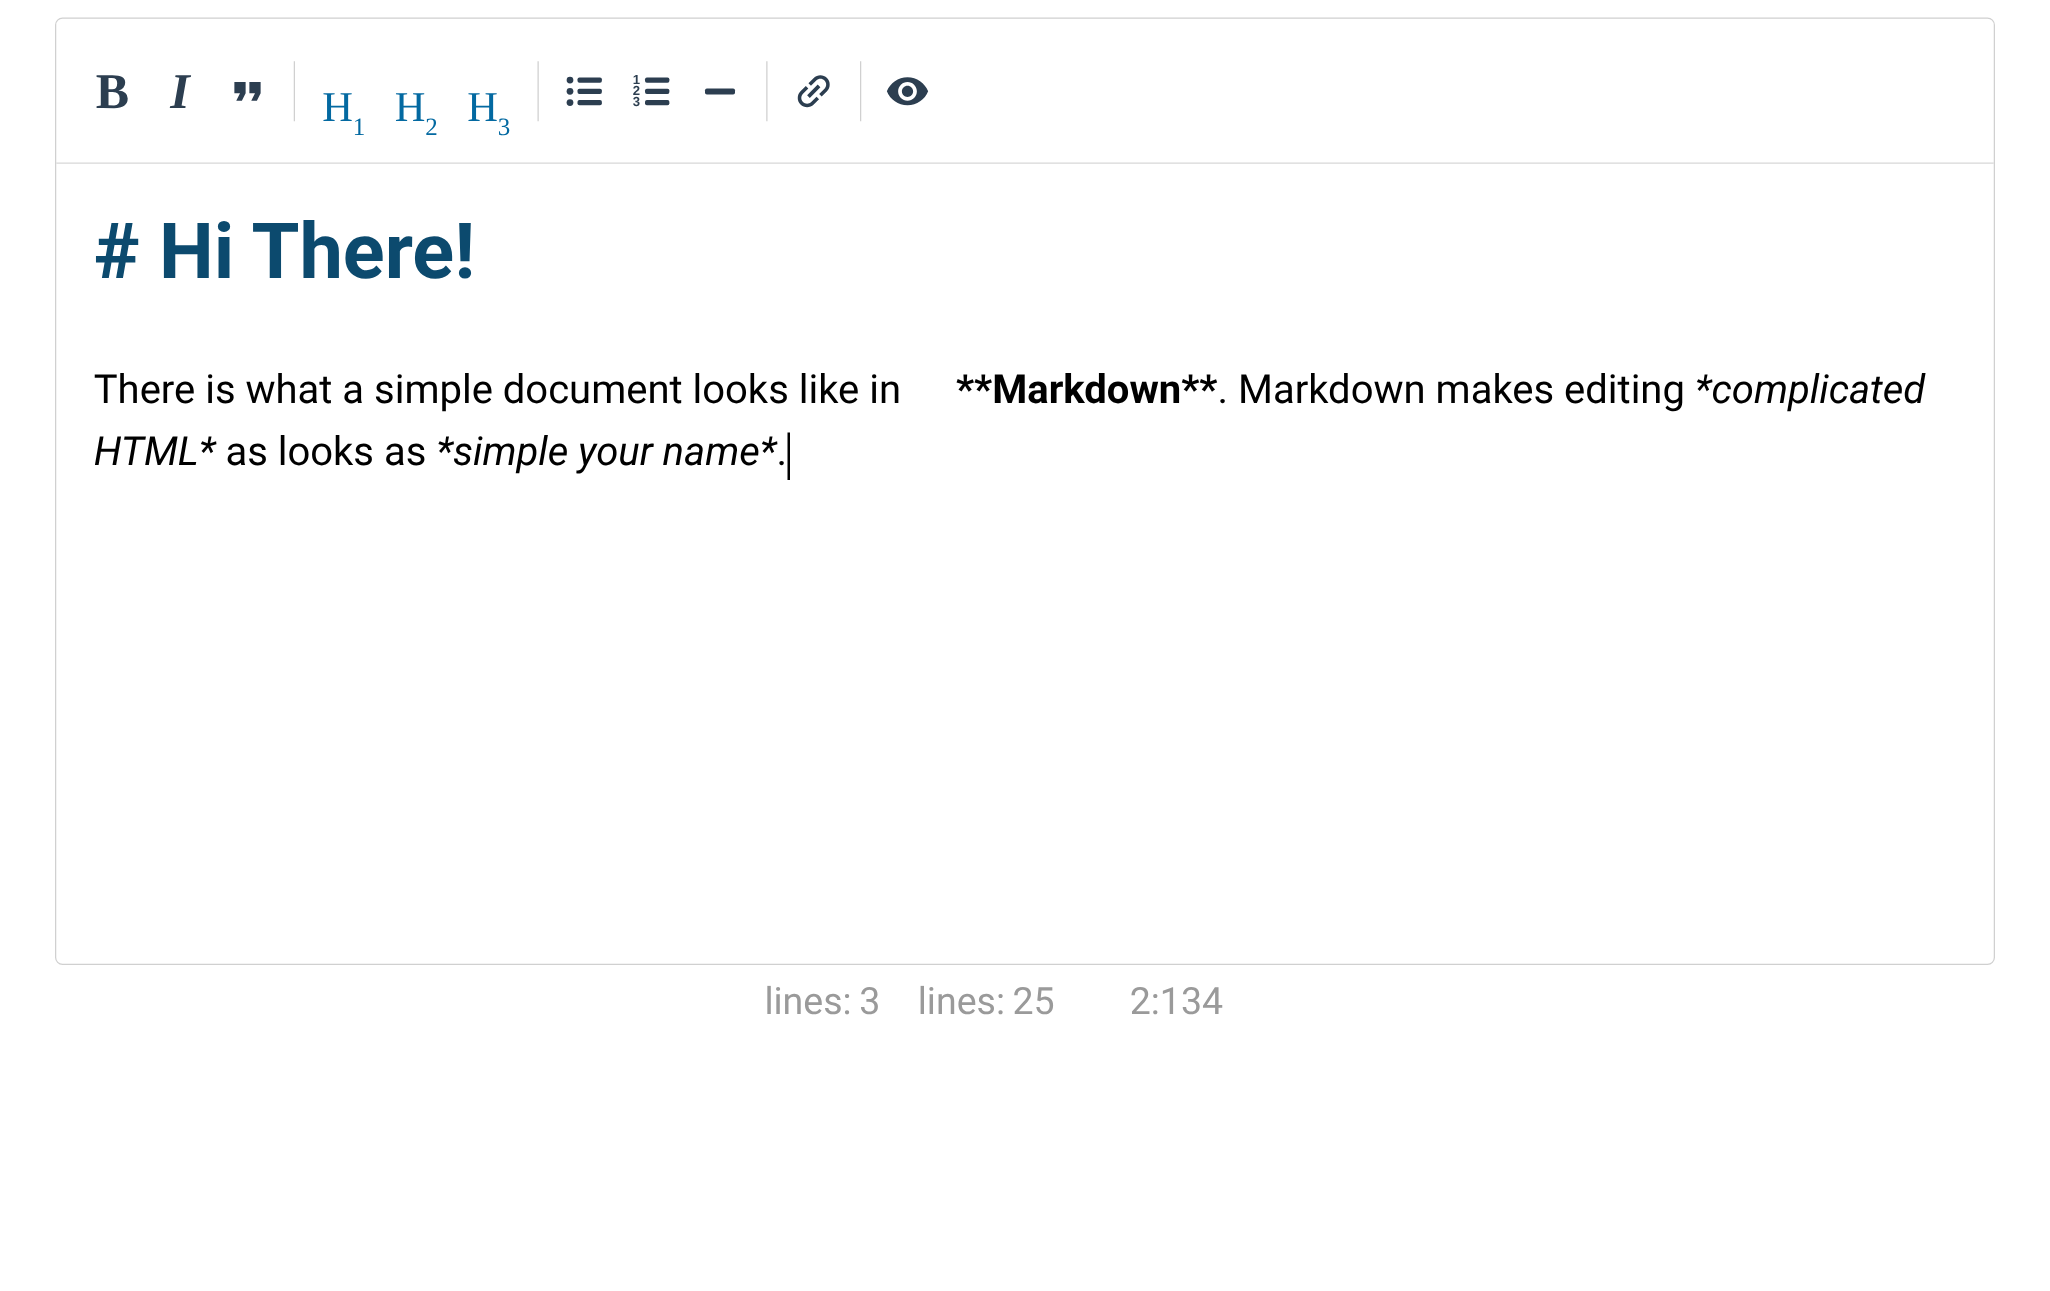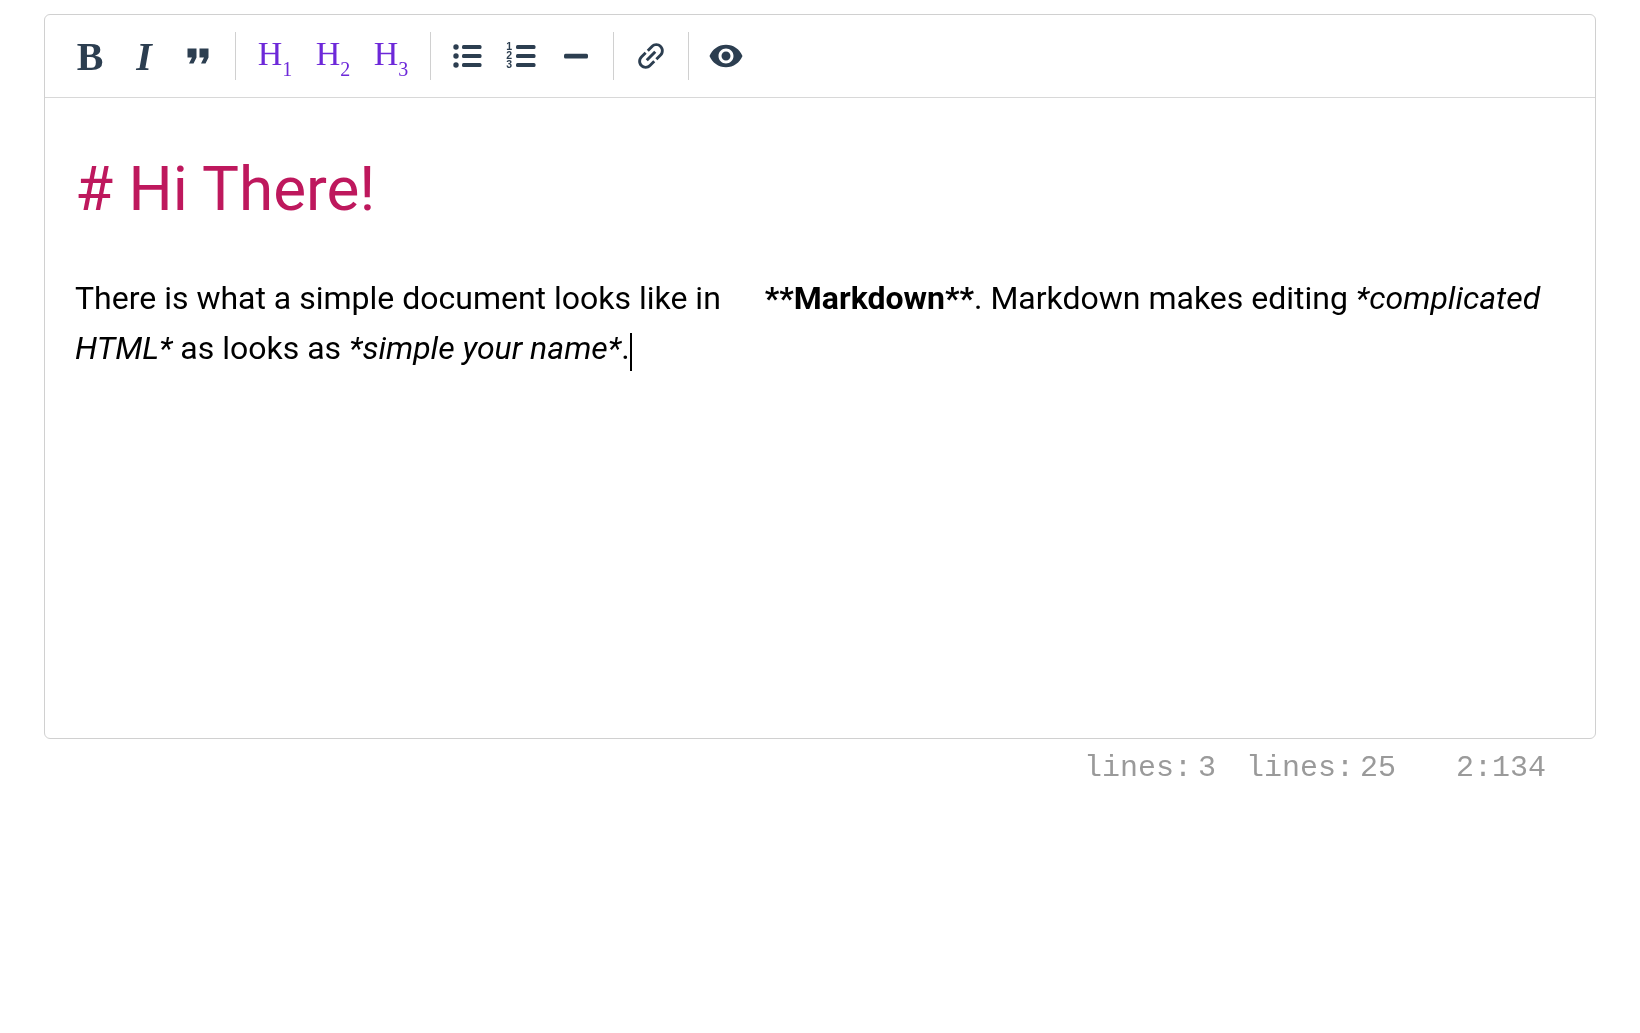--- a/index.html
+++ b/index.html
@@ -42,44 +42,45 @@
     .toolbar-separator {
       width: 1px;
       height: 48px;
       background: #d0d0d0;
       margin: 0 10px;
     }
     .heading-btn {
       font-family: Georgia, "Times New Roman", serif;
       font-size: 34px;
       font-weight: 400;
-      color: #6d28d9;
+      color: #0369a1;
       width: 58px;
       position: relative;
+      margin-top: 33px;
     }
     .heading-btn sub {
       font-size: 20px;
       vertical-align: sub;
       position: relative;
       top: 4px;
     }
     .editor-content {
       padding: 30px 30px 40px 30px;
       min-height: 640px;
       font-size: 32px;
       line-height: 1.55;
       color: #000000;
       outline: none;
     }
     .editor-content .md-heading {
       font-size: 62px;
-      font-weight: 400;
-      color: #be185d;
+      font-weight: 700;
+      color: #0c4a6e;
       margin-bottom: 48px;
-      margin-top: 24px;
+      margin-top: 4px;
       line-height: 1.2;
     }
     .editor-content .md-bold {
       font-weight: 700;
       margin-left: 36px;
     }
     .editor-content .md-italic {
       font-style: italic;
     }
     .cursor-caret {
@@ -87,26 +88,25 @@
       width: 2px;
       height: 38px;
       background: #000;
       vertical-align: text-bottom;
       margin-left: 0px;
       position: relative;
       top: 4px;
     }
     .statusbar {
       display: flex;
-      justify-content: flex-end;
+      justify-content: center;
       gap: 30px;
       padding: 12px 50px 0 0;
       font-size: 30px;
       color: #9a9a9a;
-      font-family: Liberation Mono, monospace;
     }
     .statusbar .stat {
       display: inline-flex;
       gap: 6px;
     }
     .statusbar .cursor-pos {
       margin-left: 30px;
     }
     .bold-glyph {
       font-family: Georgia, "Times New Roman", serif;

